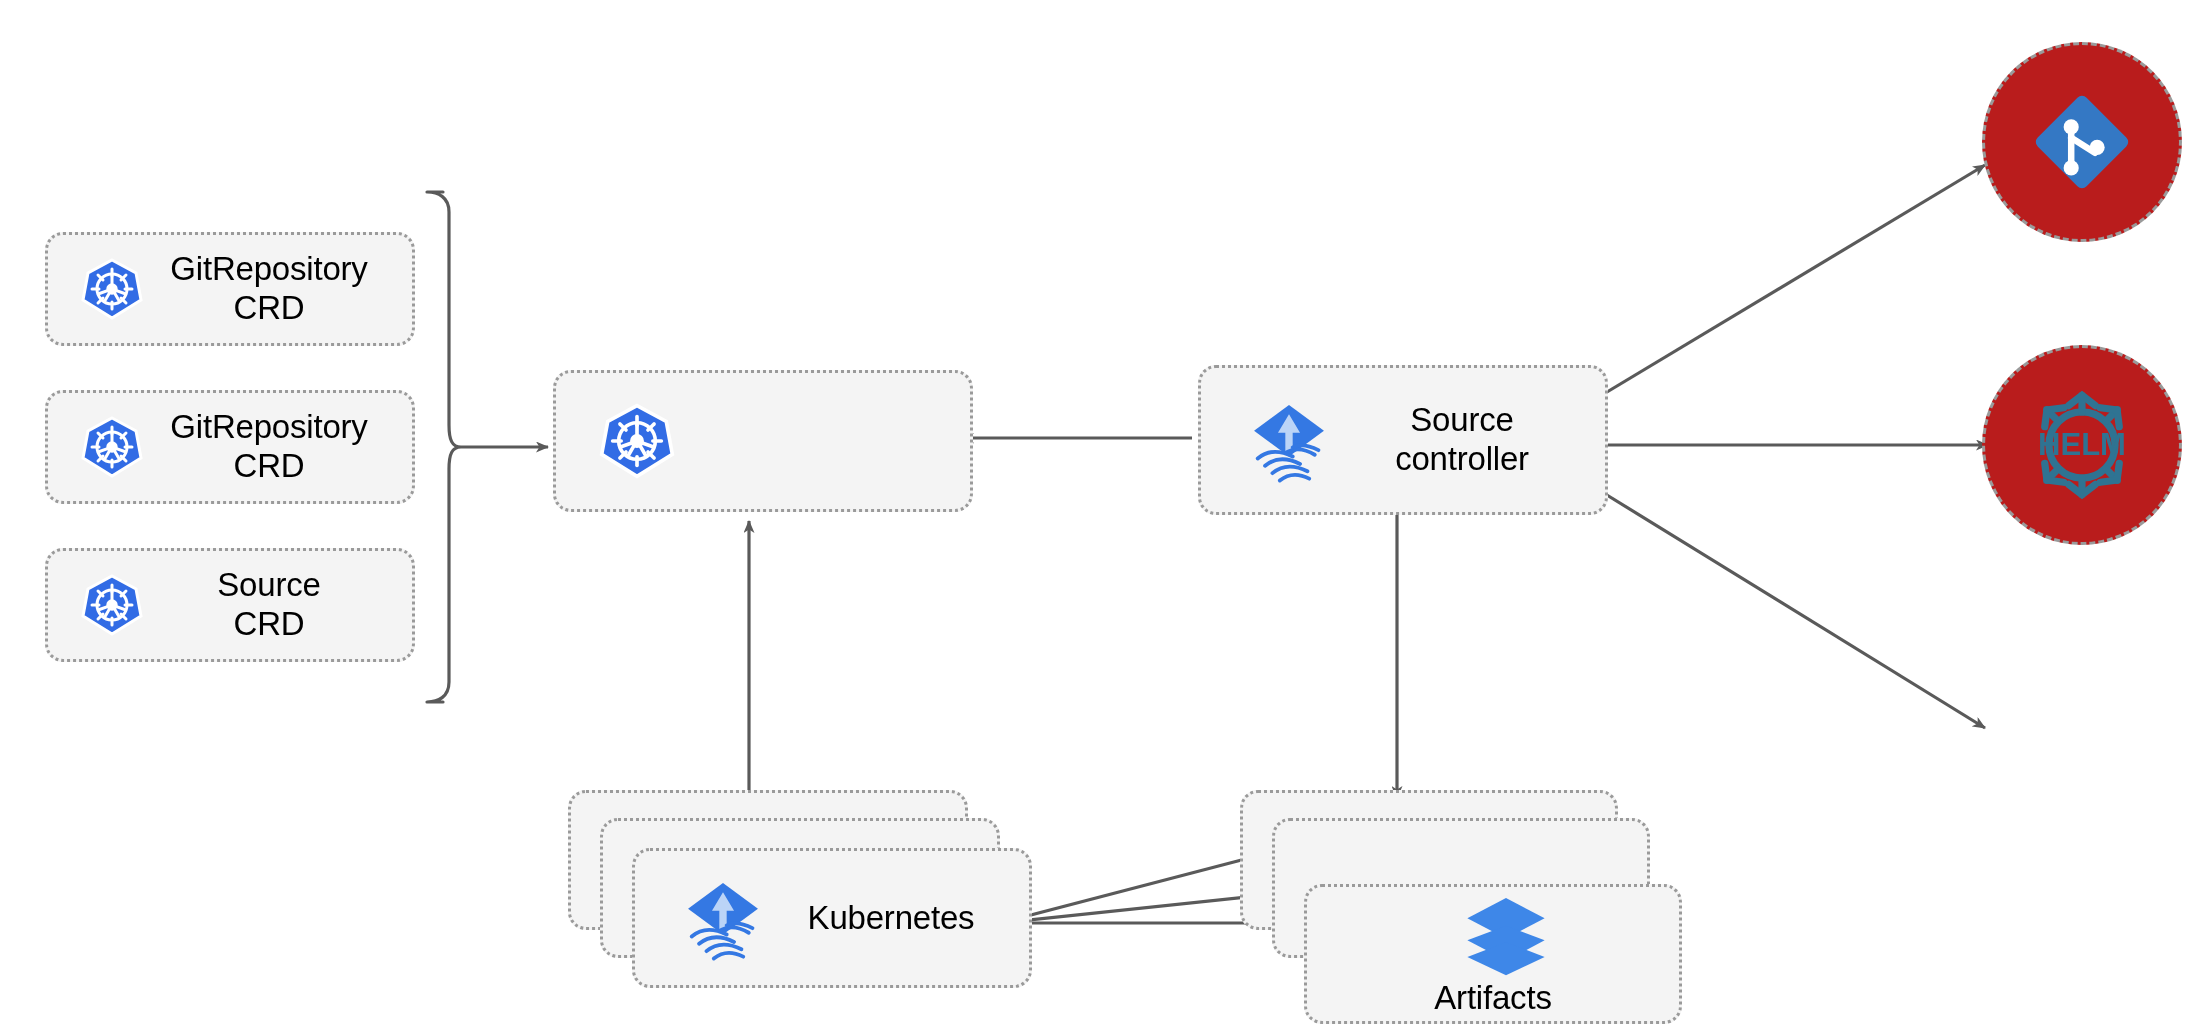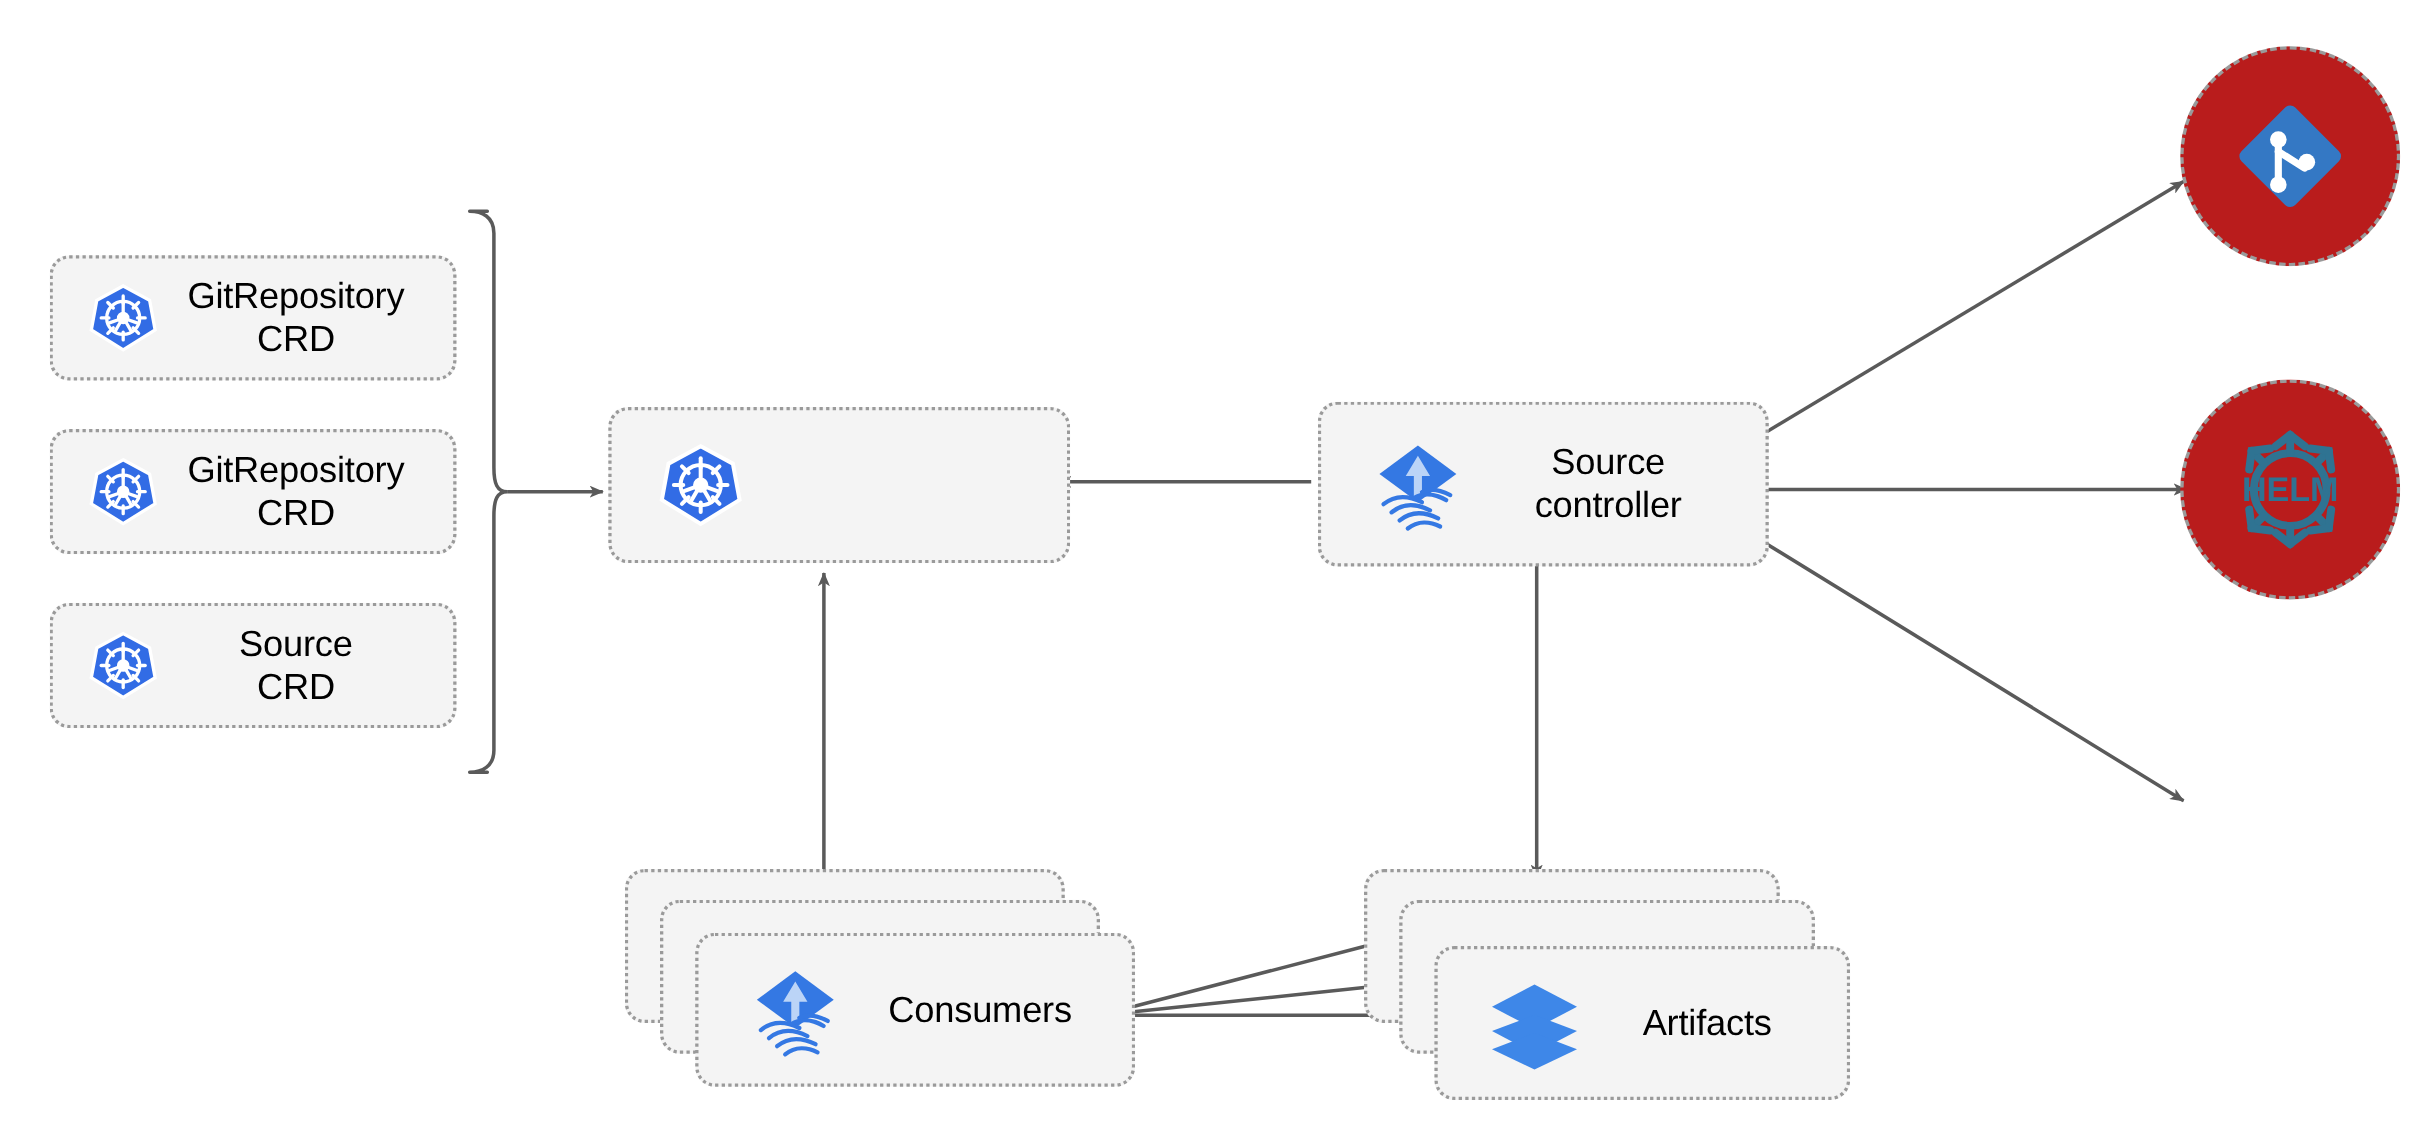--- a/index.html
+++ b/index.html
@@ -237,26 +237,26 @@
         <g stroke="#3478E3" stroke-width="4.2" fill="none" stroke-linecap="round">
           <path d="M16,70 C28,60 42,62 54,68"></path>
           <path d="M24,78 C36,68 50,70 62,76"></path>
           <path d="M32,86 C44,76 58,78 70,84"></path>
           <path d="M40,94 C50,86 62,87 72,92"></path>
           <path d="M46,64 C56,58 68,60 78,66"></path>
           <path d="M54,58 C62,54 72,56 82,61"></path>
         </g>
       </svg>
     </span>
-    <span class="node-label">Consumers</span>
+    <span class="node-label">Kubernetes</span>
   </div>
 
   <div class="stack-bg" style="left:1240px;top:790px;width:378px;height:140px;"></div>
   <div class="stack-bg" style="left:1272px;top:818px;width:378px;height:140px;"></div>
-  <div class="node bignode" style="left:1304px;top:860px;width:378px;height:140px;">
+  <div class="node bignode" style="left:1304px;top:884px;width:378px;height:140px;flex-direction:column;">
     <span class="icon">
       <svg width="92" height="92" viewBox="0 0 100 100">
         <polygon points="50,12 92,34 50,56 8,34" fill="#3E87E8"></polygon>
         <polygon points="50,42 92,58 50,80 8,58" fill="#3E87E8"></polygon>
         <polygon points="50,60 92,76 50,96 8,76" fill="#3E87E8"></polygon>
       </svg>
     </span>
     <span class="node-label">Artifacts</span>
   </div>
 

